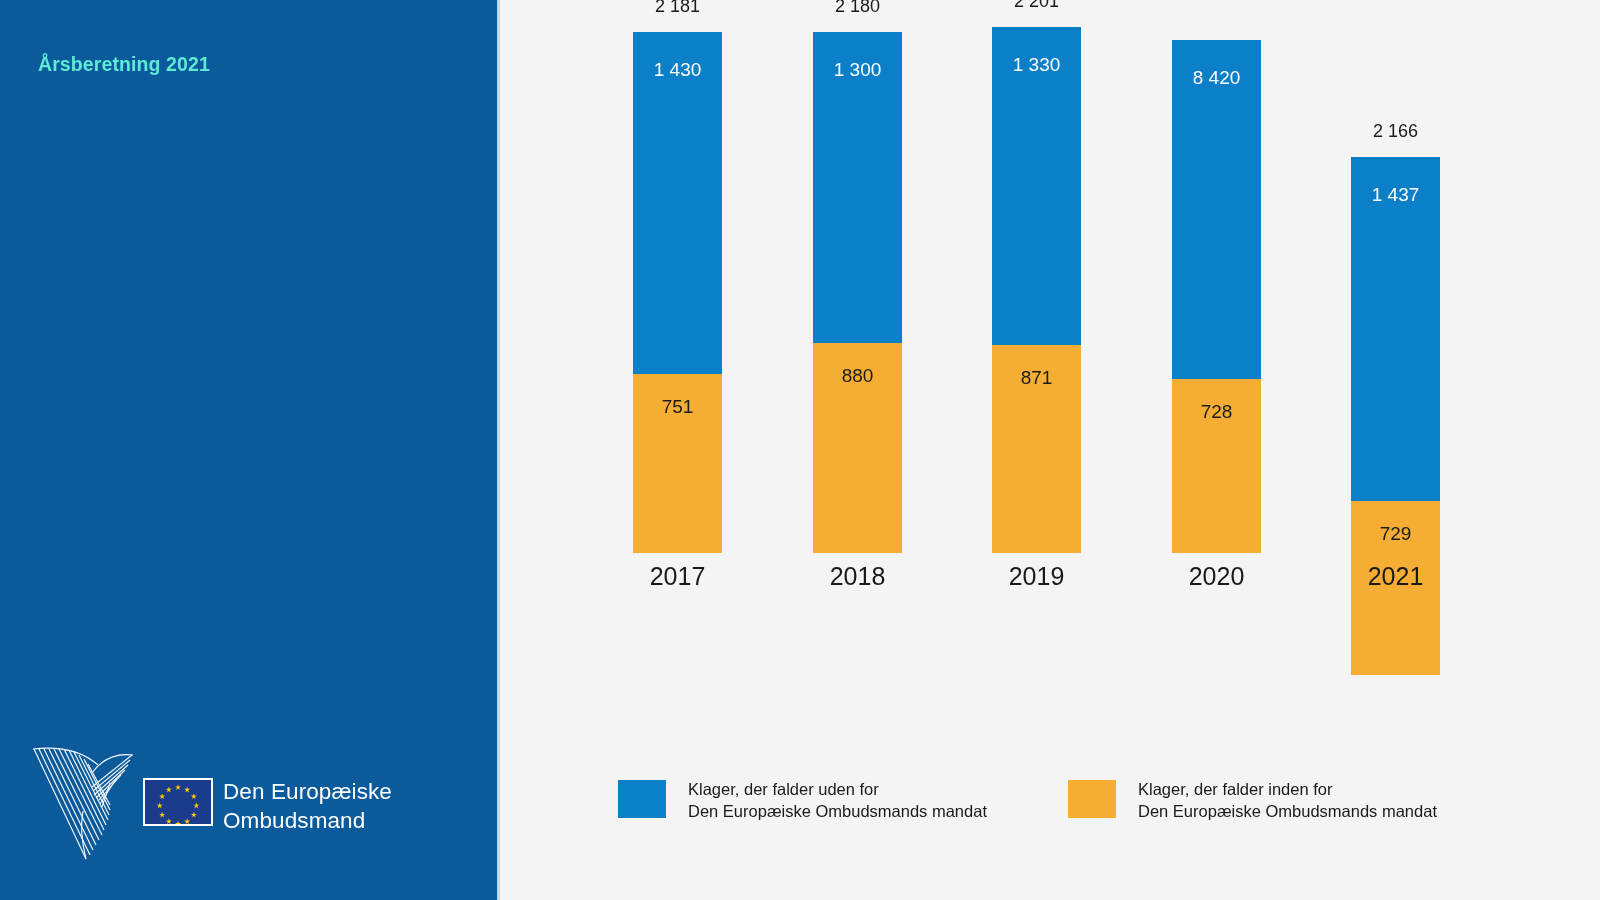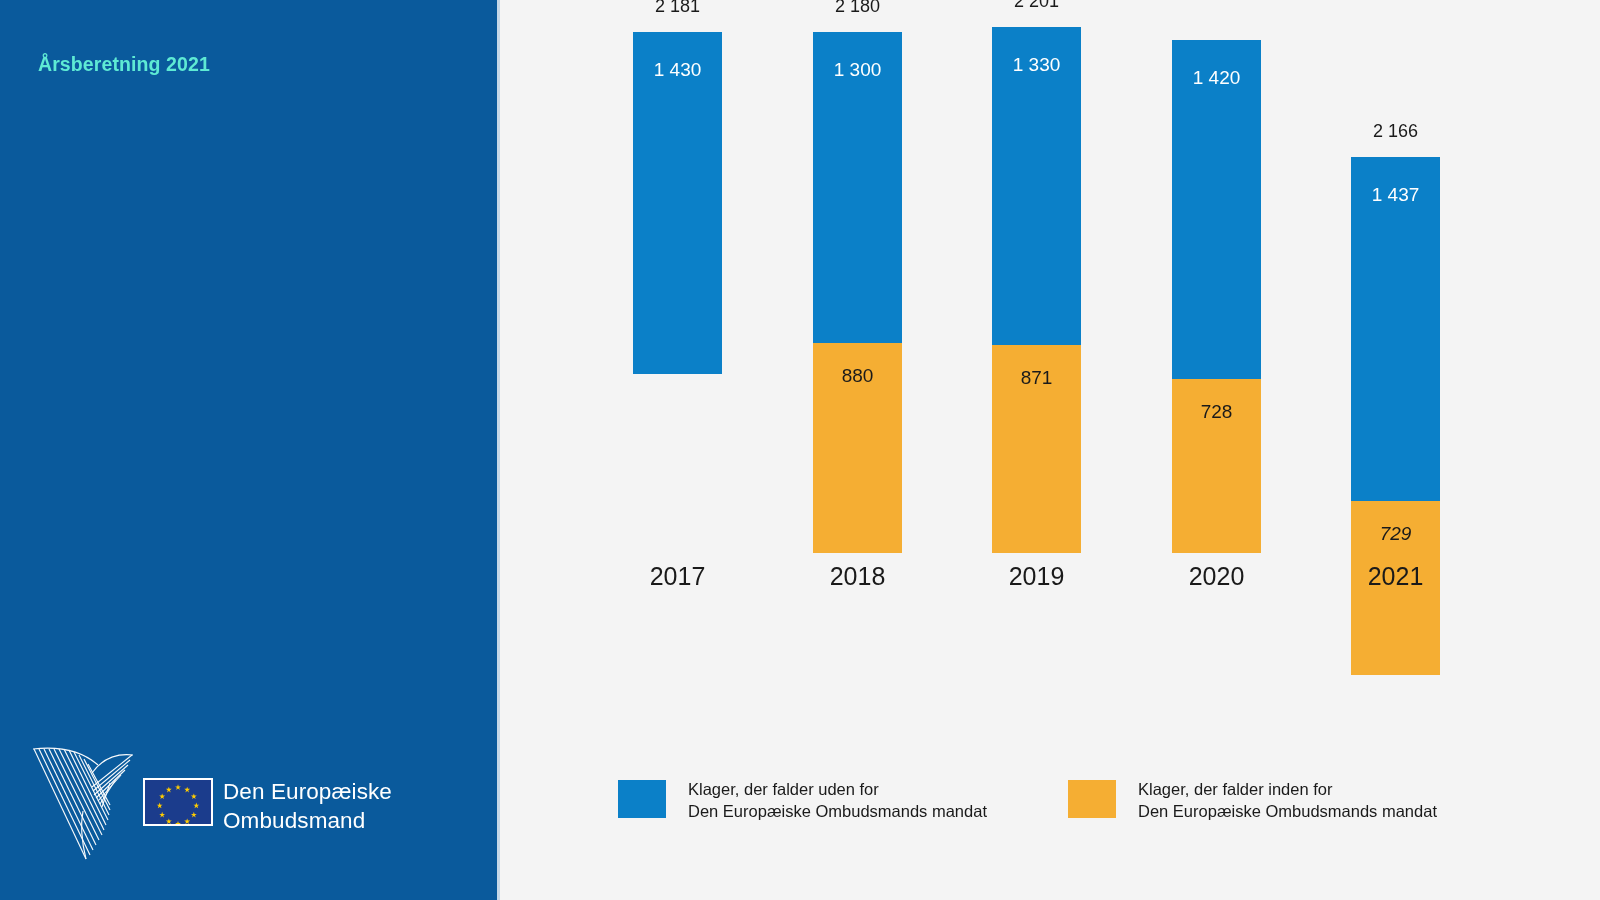--- a/index.html
+++ b/index.html
@@ -182,20 +182,23 @@
 
   <div id="sidebar-edge"></div>
 
   <div id="chart">
     <div id="plot">
         <div class="bar-group" style="left: 133px; bottom: 207px; height: 521px;">
           <div class="total-label" style="top: -36px;">2 181</div>
           <div class="seg seg-out" style="top: 0px; height: 342px; background: rgb(11, 128, 200);">
             <div class="seg-label" style="top: 27px;">1 430</div>
           </div>
+          <div class="seg seg-in" style="top: 342px; height: 179px; background: rgb(245, 174, 51);">
+            <div class="seg-label" style="top: 22px;">751</div>
+          </div>
           <div class="year-label" style="bottom: -38px;">2017</div>
         </div>
         <div class="bar-group" style="left: 313px; bottom: 207px; height: 521px;">
           <div class="total-label" style="top: -36px;">2 180</div>
           <div class="seg seg-out" style="top: 0px; height: 311px; background: rgb(11, 128, 200);">
             <div class="seg-label" style="top: 27px;">1 300</div>
           </div>
           <div class="seg seg-in" style="top: 311px; height: 210px; background: rgb(245, 174, 51);">
             <div class="seg-label" style="top: 22px;">880</div>
           </div>
@@ -207,34 +210,34 @@
             <div class="seg-label" style="top: 27px;">1 330</div>
           </div>
           <div class="seg seg-in" style="top: 318px; height: 208px; background: rgb(245, 174, 51);">
             <div class="seg-label" style="top: 22px;">871</div>
           </div>
           <div class="year-label" style="bottom: -38px;">2019</div>
         </div>
         <div class="bar-group" style="left: 672px; bottom: 207px; height: 513px;">
           <div class="total-label" style="top: -36px; margin-top: 41px;">2 148</div>
           <div class="seg seg-out" style="top: 0px; height: 339px; background: rgb(11, 128, 200);">
-            <div class="seg-label" style="top: 27px;">1 420</div>
+            <div class="seg-label" style="top: 27px;">8 420</div>
           </div>
           <div class="seg seg-in" style="top: 339px; height: 174px; background: rgb(245, 174, 51);">
             <div class="seg-label" style="top: 22px;">728</div>
           </div>
           <div class="year-label" style="bottom: -38px;">2020</div>
         </div>
         <div class="bar-group" style="left: 851px; bottom: 207px; height: 396px;">
           <div class="total-label" style="top: -36px;">2 166</div>
           <div class="seg seg-out" style="top: 0px; height: 344px; background: rgb(11, 128, 200);">
             <div class="seg-label" style="top: 27px;">1 437</div>
           </div>
           <div class="seg seg-in" style="top: 344px; height: 174px; background: rgb(245, 174, 51);">
-            <div class="seg-label" style="top: 22px; font-style: italic;">729</div>
+            <div class="seg-label" style="top: 22px;">729</div>
           </div>
           <div class="year-label" style="bottom: -38px;">2021</div>
         </div>
       </div>
     <div id="legend">
         <div class="legend-item" style="left: 118px;">
           <span class="legend-swatch blue" style="background: rgb(11, 128, 200);"></span>
           <span class="legend-text"><span>Klager, der falder uden for</span><span class="l2">Den Europæiske Ombudsmands mandat</span></span>
         </div>
         <div class="legend-item" style="left: 568px;">

